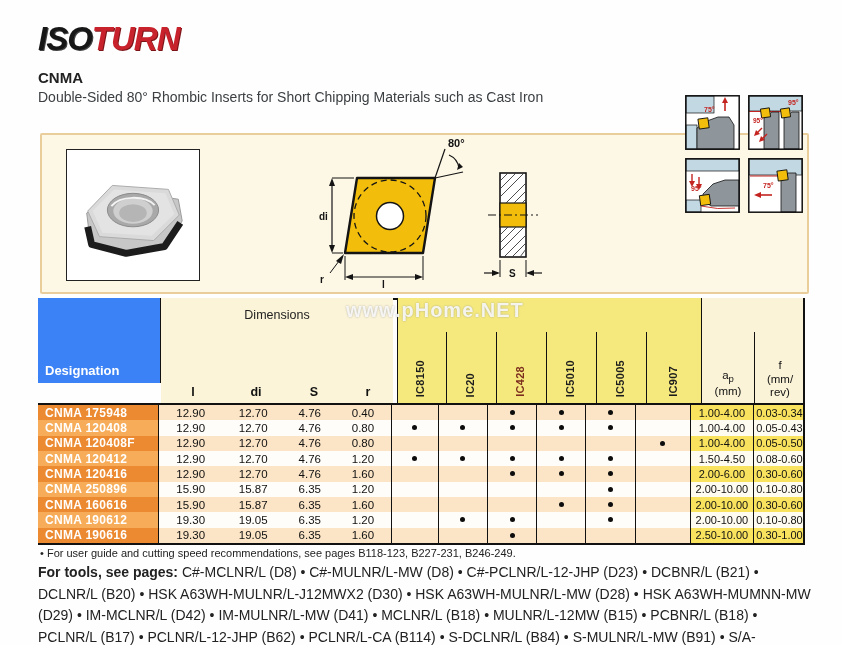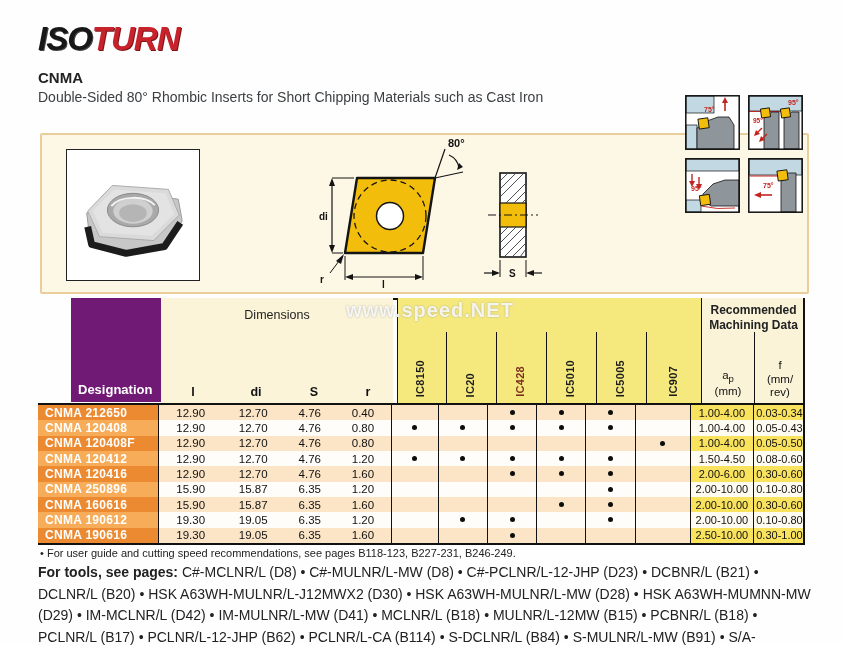--- a/index.html
+++ b/index.html
@@ -21,22 +21,22 @@
             grid-template-columns:55px 55px;grid-template-rows:55px 55px;gap:8px;z-index:3;}
   svg text{font-family:"Liberation Sans",sans-serif;}
   
   .watermark{position:absolute;left:346px;top:299px;font-size:20px;font-weight:bold;
              color:rgba(255,255,255,0.85);text-shadow:0 0 2px rgba(140,140,140,.7);z-index:5;letter-spacing:1px;}
   
   .ttable{position:absolute;left:38px;top:298px;width:767px;border-bottom:2px solid #111;}
   .edge-right{position:absolute;right:0;top:0;bottom:0;width:2px;background:#111;}
   .topline{position:absolute;left:123px;right:0;top:0;height:2px;background:#111;}
   .thead{position:relative;height:105px;border-bottom:2px solid #111;}
-  .h-desig{position:absolute;left:0;top:0;width:123px;height:104px;background:#701a75;
-           border-right:1px solid #111;box-sizing:border-box;margin-left:33px;}
+  .h-desig{position:absolute;left:0;top:0;width:123px;height:85px;background:#3b82f6;
+           border-right:1px solid #111;box-sizing:border-box;}
   .h-desig span{position:absolute;left:7px;bottom:5px;color:#fff;font-weight:bold;font-size:13px;}
   .h-dims{position:absolute;left:123px;top:0;width:232px;height:105px;background:#fbf4d8;box-sizing:border-box;}
   .h-dims .dtitle{position:absolute;top:10px;left:0;width:100%;text-align:center;font-size:12.5px;color:#222;}
   .dimlbl{position:absolute;bottom:4px;font-weight:bold;font-size:12.5px;width:20px;text-align:center;}
   .h-grades{position:absolute;left:359px;top:0;width:304px;height:105px;background:#f5e97e;
             border-left:1px solid #111;box-sizing:border-box;}
   .toughhard{position:absolute;top:7px;left:0;width:100%;display:flex;justify-content:center;
              align-items:center;gap:7px;font-size:12.5px;color:#222;}
   .gsep{position:absolute;top:34px;bottom:0;width:1px;background:#111;}
   .vlabel{position:absolute;bottom:6px;width:16px;writing-mode:vertical-rl;transform:rotate(180deg);
@@ -202,21 +202,21 @@
       <line x1="2" y1="18" x2="31" y2="18" stroke="#c42420" stroke-width="1"></line>
       <path d="M33,54 V22 L40,15 H48 V54 Z" fill="#8f969b" stroke="#111" stroke-width="0.8"></path>
       <rect x="29.5" y="12.5" width="10" height="10" fill="#f2be0b" stroke="#111" stroke-width="0.9" transform="rotate(-8 34 17)"></rect>
       <text x="15" y="30" font-size="7" font-weight="bold" fill="#c42420">75°</text>
       <line x1="12" y1="37" x2="24" y2="37" stroke="#c42420" stroke-width="1.6"></line>
       <polygon points="6,37 13,34 13,40" fill="#c42420"></polygon>
       <rect x="0.8" y="0.8" width="53.4" height="53.4" fill="none" stroke="#111" stroke-width="1.5"></rect>
     </svg>
   </div>
 
-  <div class="watermark">www.speed.NET</div>
+  <div class="watermark">www.pHome.NET</div>
 
   <div class="ttable">
     <div class="topline"></div>
     <div class="thead">
       <div class="h-desig">
         <span>Designation</span>
       </div>
       <div class="h-dims">
         <div class="dtitle">Dimensions</div>
         <div class="dimlbl" style="left:22px">l</div>
@@ -231,39 +231,35 @@
         <div class="gsep" style="left:198px"></div>
         <div class="gsep" style="left:248px"></div>
         <div class="vlabel" style="left:16px">IC8150</div>
         <div class="vlabel" style="left:66px">IC20</div>
         <div class="vlabel accent" style="left:116px">IC428</div>
         <div class="vlabel" style="left:166px">IC5010</div>
         <div class="vlabel" style="left:216px">IC5005</div>
         <div class="vlabel" style="left:269px">IC907</div>
       </div>
       <div class="h-mach">
-        <div class="mtitle">
-          <div>Recommended</div>
-          <div>Machining Data</div>
-        </div>
         <div class="msep"></div>
         <div class="aph">
           <div><span>a</span><sub>p</sub></div>
           <div>(mm)</div>
         </div>
         <div class="fh">
           <div>f</div>
           <div>(mm/</div>
           <div>rev)</div>
         </div>
       </div>
     </div>
     <div class="rows" id="rows">
         <div class="row rA">
-          <div class="cell c-desig">CNMA 212650</div>
+          <div class="cell c-desig">CNMA 175948</div>
           <div class="cell c-l">12.90</div>
           <div class="cell c-di">12.70</div>
           <div class="cell c-s">4.76</div>
           <div class="cell c-r">0.40</div>
           <div class="cell grade g0"></div>
           <div class="cell grade g1"></div>
           <div class="cell grade g2">
             <span class="dot"></span>
           </div>
           <div class="cell grade g3">

